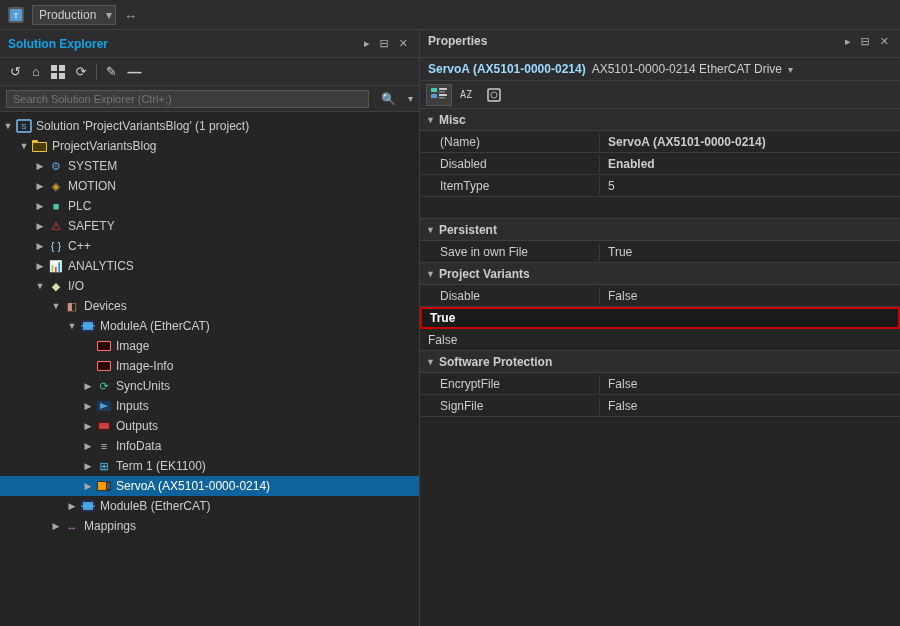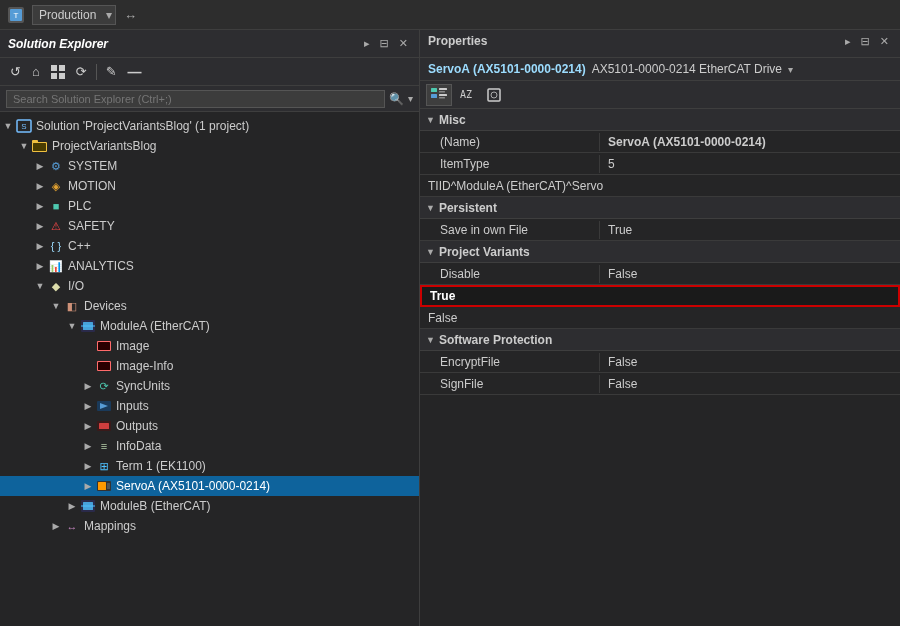--- a/index.html
+++ b/index.html
@@ -75,24 +75,23 @@
     .panel-header {
       background: #2d2d30;
       padding: 4px 8px;
       display: flex;
       align-items: center;
       justify-content: space-between;
       border-bottom: 1px solid #3e3e3e;
       height: 28px;
     }
     .panel-header-title {
-      color: #ffffff;
+      color: #0ea5e9;
       font-size: 12px;
       font-weight: 600;
-      font-style: italic;
     }
     .panel-header-actions {
       display: flex;
       gap: 4px;
       align-items: center;
     }
     .panel-action-btn {
       background: none;
       border: none;
       color: #aaa;
@@ -121,21 +120,21 @@
     }
     .tb-sep { width: 1px; height: 16px; background: #555; margin: 0 2px; }
 
     .search-row {
       display: flex;
       align-items: center;
       padding: 3px 6px;
       background: #2d2d30;
       border-bottom: 1px solid #3e3e3e;
       height: 26px;
-      gap: 4px;
+      gap: 12px;
     }
     .search-input {
       flex: 1;
       background: #3c3c3c;
       border: 1px solid #555;
       color: #ccc;
       font-size: 11px;
       padding: 2px 6px;
       outline: none;
     }
@@ -606,25 +605,28 @@
     <div class="props-table" id="props-table">
         <div class="props-section-header">
           <span class="props-section-expand">▼</span>
           <span class="props-section-title">Misc</span>
         </div>
         <div class="props-row">
           <div class="props-name">(Name)</div>
           <div class="props-value bold">ServoA (AX5101-0000-0214)</div>
         </div>
         <div class="props-row">
+          <div class="props-name">Disabled</div>
+          <div class="props-value bold">Enabled</div>
+        </div>
+        <div class="props-row">
           <div class="props-name">ItemType</div>
           <div class="props-value">5</div>
         </div>
         <div class="props-row">
-          <div class="props-value truncated">TIID^ModuleA (EtherCAT)^Servo</div>
         </div>
         <div class="props-section-header">
           <span class="props-section-expand">▼</span>
           <span class="props-section-title">Persistent</span>
         </div>
         <div class="props-row">
           <div class="props-name">Save in own File</div>
           <div class="props-value">True</div>
         </div>
         <div class="props-section-header">

